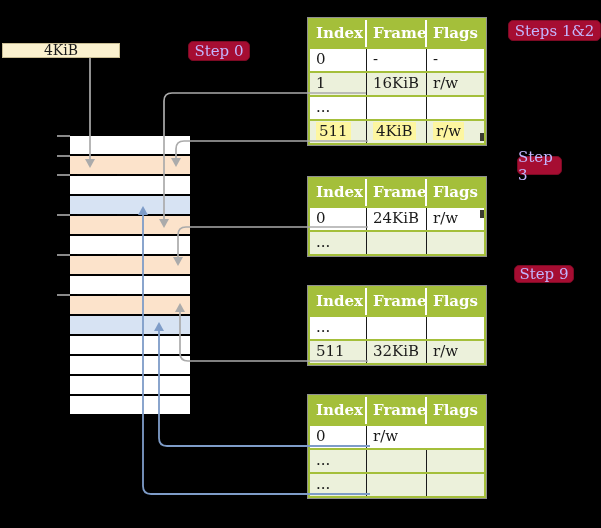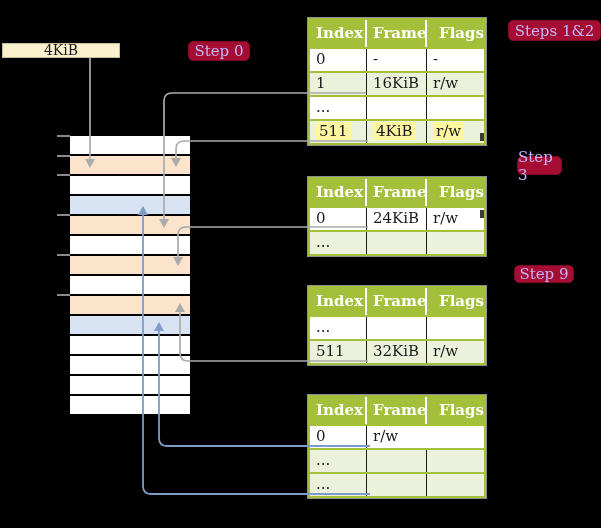--- a/index.html
+++ b/index.html
@@ -31,21 +31,21 @@
   .tick{position:absolute;left:57px;width:13px;height:2px;background:#8a8a8a;}
 
   
   .ptable{position:absolute;left:308px;width:178px;box-sizing:border-box;
     border:2px solid var(--accent-green);box-shadow:0 0 0 1px #8f8f8f;background:#fff;}
   .thead{display:flex;background:var(--accent-green);height:27px;}
   .thcell{box-sizing:border-box;color:#fff;font-weight:bold;font-size:15px;
     line-height:27px;padding-left:6px;}
   .thcell.c0{width:57px;border-right:2px solid #fff;}
   .thcell.c1{width:60px;border-right:2px solid #fff;text-align:right;}
-  .thcell.c2{width:57px;text-align:right;}
+  .thcell.c2{width:57px;}
   .trow{display:flex;height:22px;border-top:2px solid var(--accent-green);}
   .trow.alt{background:var(--row-light-green);}
   .tcell{box-sizing:border-box;font-size:15px;line-height:21px;color:#1a1a1a;
     padding-left:6px;white-space:nowrap;overflow:hidden;}
   .tcell.c0{width:57px;border-right:1px solid #1a1a1a;}
   .tcell.c1{width:60px;border-right:1px solid #1a1a1a;}
   .tcell.c2{width:57px;}
   .hl{background:var(--highlight-yellow);padding:0 3px;}
 
   #table-p4{top:18px;} #table-p3{top:177px;} #table-p2{top:286px;} #table-p1{top:395px;}

